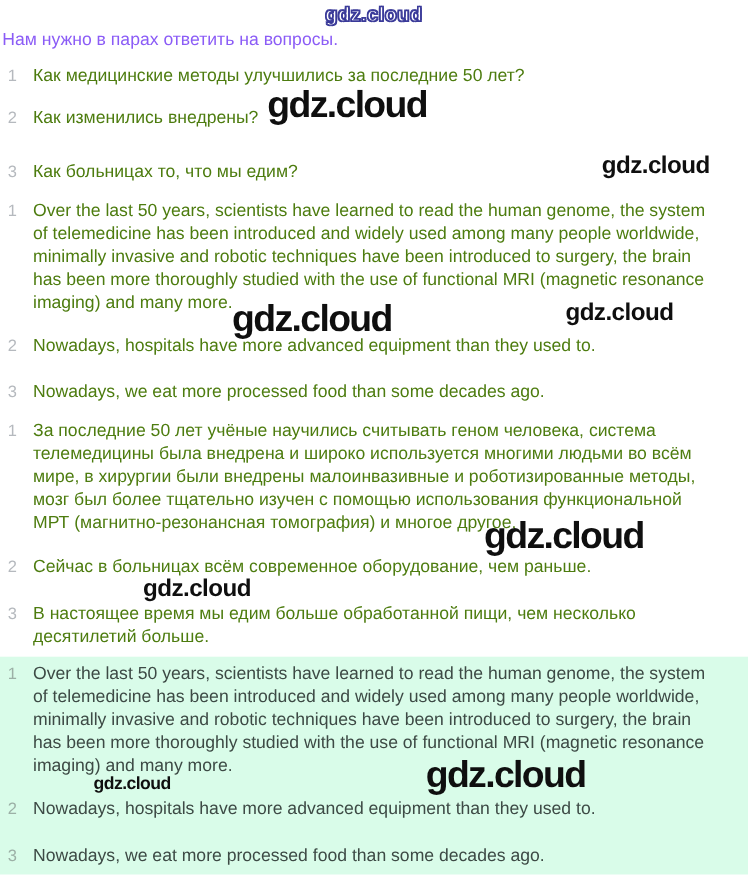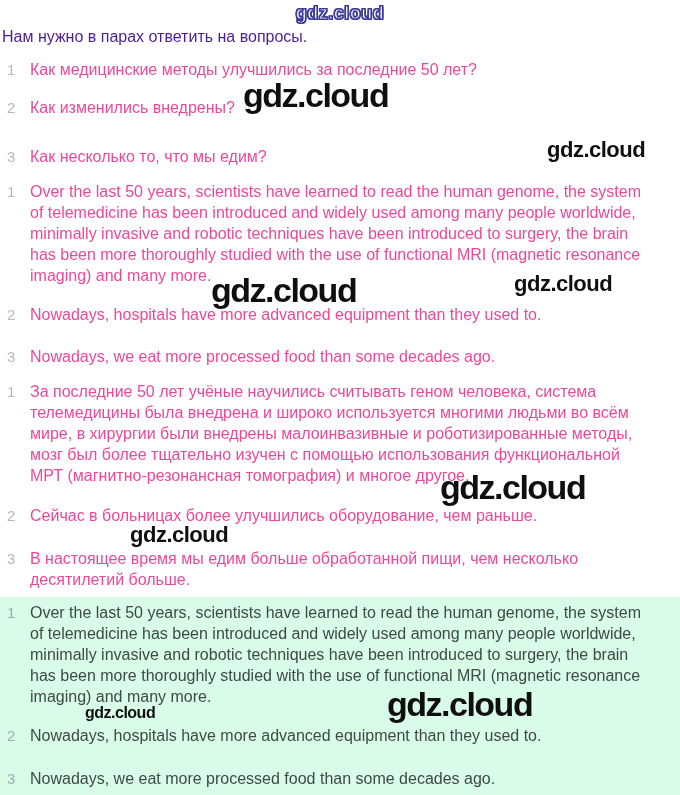--- a/index.html
+++ b/index.html
@@ -9,30 +9,30 @@
     font-family:"Liberation Sans", sans-serif;
     overflow:hidden;
   }
   #page {
     position:relative;
     width:680px; height:795px;
     background:#ffffff;
   }
   .intro {
     position:absolute; left:2px; top:27px;
-    font-size:16px; line-height:20px; color:#4c1d95;
+    font-size:16px; line-height:20px; color:#8b5cf6;
   }
   .item { position:absolute; left:0; width:680px; }
   .item .num {
     position:absolute; left:7px; top:1px;
     font-size:15px; line-height:19px; color:#b5b9be;
   }
   .item .txt {
     margin-left:30px; width:625px;
-    font-size:16px; line-height:21px; color:#ec4899;
+    font-size:16px; line-height:21px; color:#4d7c0f;
   }
   .highlight-block {
     position:absolute; left:0; top:597px;
     width:680px; height:198px;
     background:#d9fce9;
   }
   .item.green .txt { color:#3d4a45; }
   .item.green .num { color:#9cb0a6; }
 
   .wm {
@@ -94,21 +94,21 @@
   <div class="item" id="q1">
     <span class="num">1</span>
     <div class="txt">Как медицинские методы улучшились за последние 50 лет?</div>
   </div>
   <div class="item" id="q2">
     <span class="num">2</span>
     <div class="txt">Как изменились внедрены?</div>
   </div>
   <div class="item" id="q3">
     <span class="num">3</span>
-    <div class="txt">Как несколько то, что мы едим?</div>
+    <div class="txt">Как больницах то, что мы едим?</div>
   </div>
 
   <div class="item" id="en1">
     <span class="num">1</span>
     <div class="txt">Over the last 50 years, scientists have learned to read the human genome, the system of telemedicine has been introduced and widely used among many people worldwide, minimally invasive and robotic techniques have been introduced to surgery, the brain has been more thoroughly studied with the use of functional MRI (magnetic resonance imaging) and many more.</div>
   </div>
   <div class="item" id="en2">
     <span class="num">2</span>
     <div class="txt">Nowadays, hospitals have more advanced equipment than they used to.</div>
   </div>
@@ -116,21 +116,21 @@
     <span class="num">3</span>
     <div class="txt">Nowadays, we eat more processed food than some decades ago.</div>
   </div>
 
   <div class="item" id="ru1">
     <span class="num">1</span>
     <div class="txt">За последние 50 лет учёные научились считывать геном человека, система телемедицины была внедрена и широко используется многими людьми во всём мире, в хирургии были внедрены малоинвазивные и роботизированные методы, мозг был более тщательно изучен с помощью использования функциональной МРТ (магнитно-резонансная томография) и многое другое.</div>
   </div>
   <div class="item" id="ru2">
     <span class="num">2</span>
-    <div class="txt">Сейчас в больницах более улучшились оборудование, чем раньше.</div>
+    <div class="txt">Сейчас в больницах всём современное оборудование, чем раньше.</div>
   </div>
   <div class="item" id="ru3">
     <span class="num">3</span>
     <div class="txt">В настоящее время мы едим больше обработанной пищи, чем несколько десятилетий больше.</div>
   </div>
 
   <div class="highlight-block"></div>
 
   <div class="item green" id="gr1">
     <span class="num">1</span>

